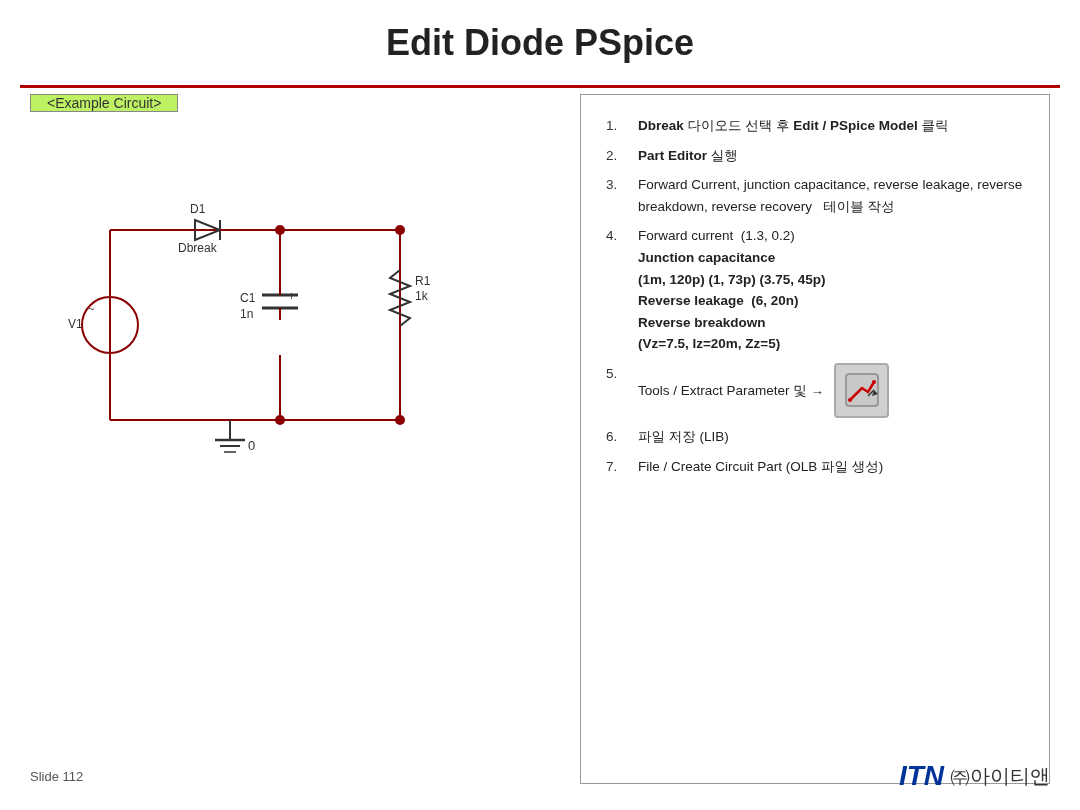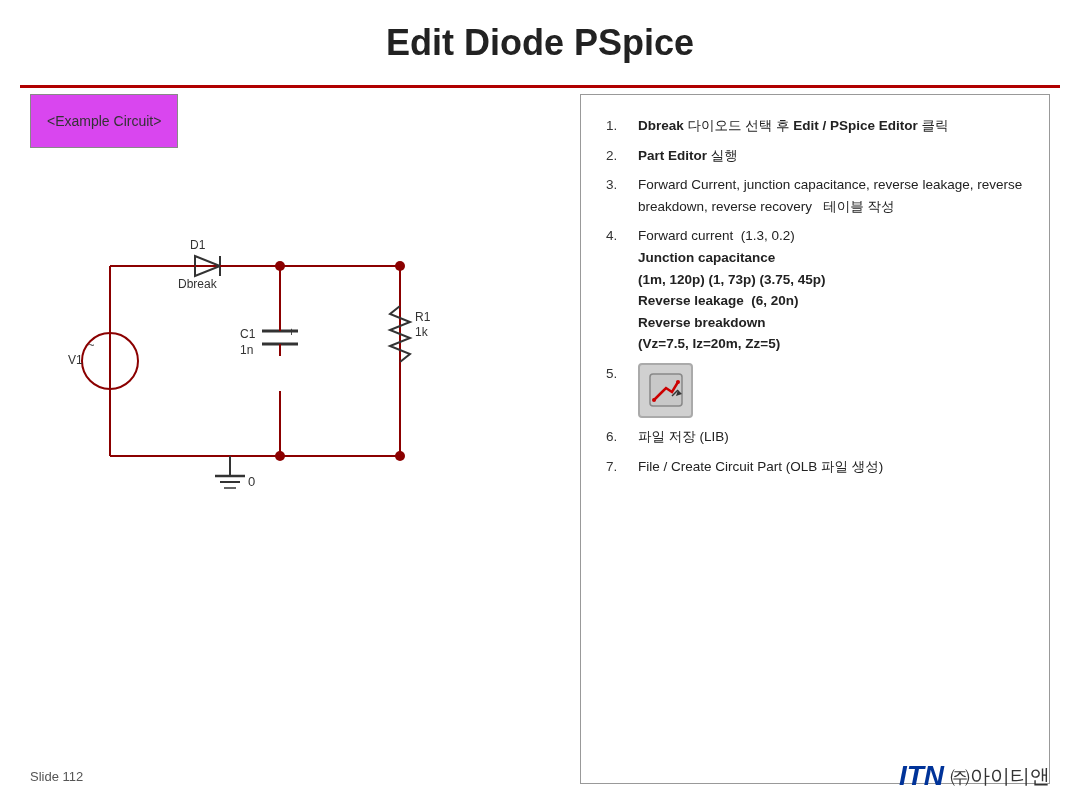--- a/index.html
+++ b/index.html
@@ -44,23 +44,23 @@
 
     
     .left-panel {
       width: 520px;
       flex-shrink: 0;
       position: relative;
     }
 
     .circuit-box {
       border: 1px solid #888;
-      background: #d946ef;
+      background: #bef264;
       display: inline-block;
-      padding: 18px 16px;
+      padding: 0 16px;
       font-size: 14px;
       color: #333;
       margin-bottom: 8px;
     }
 
     .circuit-area {
       position: relative;
       width: 480px;
       height: 380px;
       margin-top: 10px;
@@ -239,21 +239,21 @@
       </svg>
     </div>
   </div>
 
   <div class="right-panel">
     <ul class="instruction-list">
 
       <li>
         <span class="item-num">1.</span>
         <span class="item-content">
-          <strong>Dbreak</strong> 다이오드 선택 후 <strong>Edit / PSpice Editor</strong> 클릭
+          <strong>Dbreak</strong> 다이오드 선택 후 <strong>Edit / PSpice Model</strong> 클릭
         </span>
       </li>
 
       <li>
         <span class="item-num">2.</span>
         <span class="item-content">
           <strong>Part Editor</strong> 실행
         </span>
       </li>
 
@@ -273,20 +273,21 @@
           <strong>Reverse leakage &nbsp;(6, 20n)</strong><br>
           <strong>Reverse breakdown</strong><br>
           <strong>(Vz=7.5, Iz=20m, Zz=5)</strong>
         </span>
       </li>
 
       <li>
         <span class="item-num">5.</span>
         <span class="item-content">
           <div class="step5-row">
+            <span>Tools / Extract Parameter 및 →</span>
             <div class="extract-icon">
 
               <svg width="36" height="36" viewBox="0 0 36 36">
                 <rect x="2" y="2" width="32" height="32" rx="3" fill="#c8c8c8" stroke="#888" stroke-width="1.5"></rect>
 
                 <polyline points="6,28 12,22 18,16 24,20 30,10" fill="none" stroke="#cc0000" stroke-width="2.5"></polyline>
                 <circle cx="6" cy="28" r="2" fill="#cc0000"></circle>
                 <circle cx="30" cy="10" r="2" fill="#cc0000"></circle>
 
                 <line x1="24" y1="24" x2="30" y2="18" stroke="#333" stroke-width="1.5"></line>

